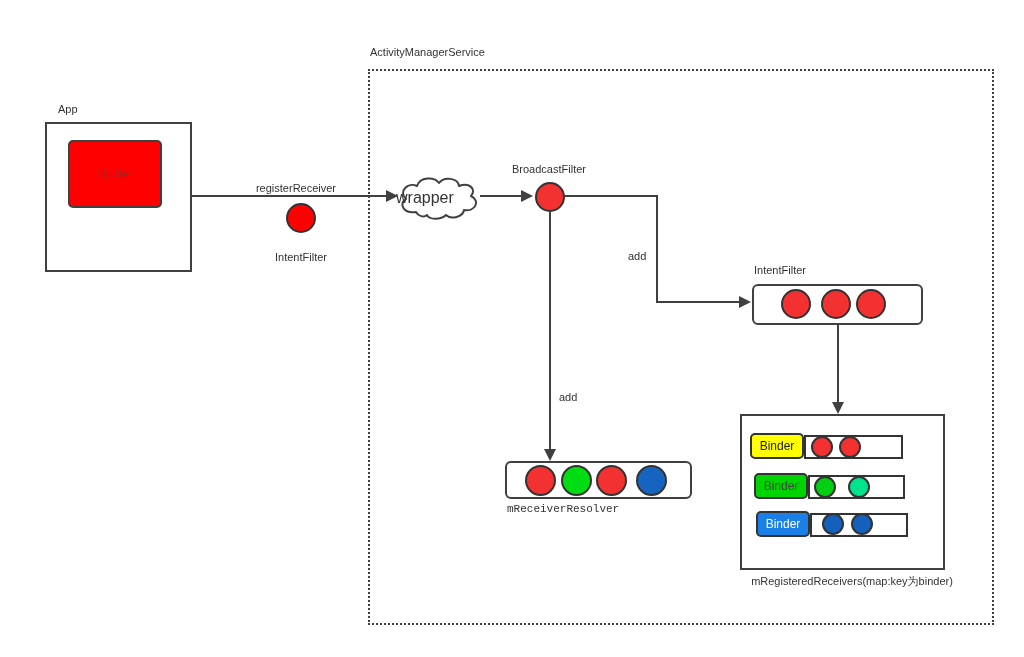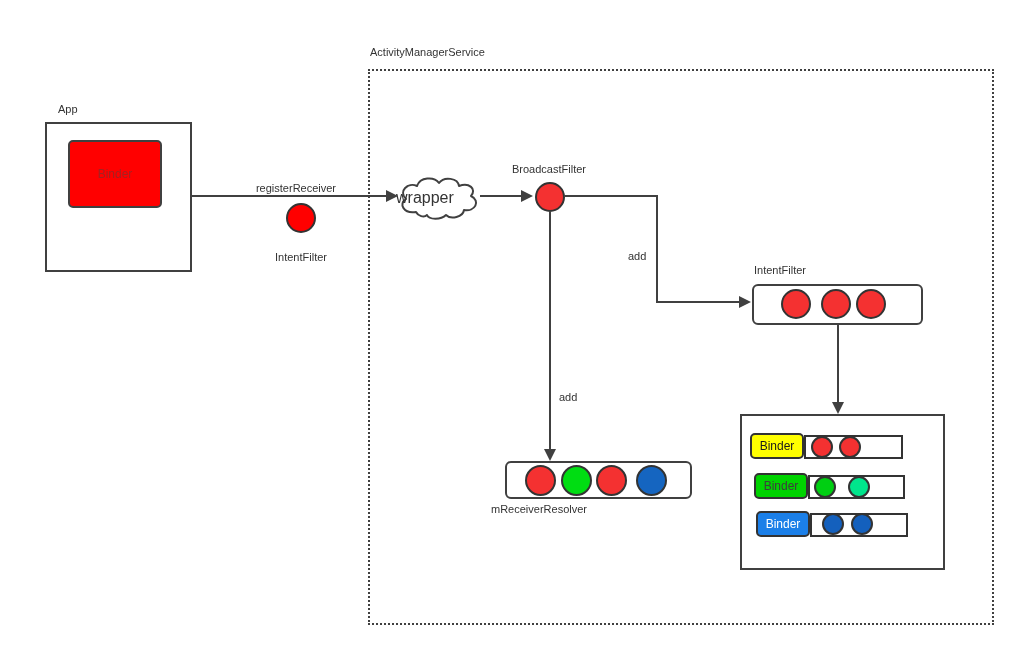--- a/index.html
+++ b/index.html
@@ -111,21 +111,21 @@
   <div class="circ big" style="left: 856px; top: 289px; background: rgb(244, 49, 49);"></div>
 
   <div class="line" style="left:837px; top:324px; width:2px; height:79px;"></div>
   <div class="arrow-down" style="left:832px; top:402px;"></div>
 
   <div class="box rounded" id="resolver-box"></div>
   <div class="circ mid" style="left: 525px; top: 465px; background: rgb(244, 49, 49);"></div>
   <div class="circ mid" style="left: 561px; top: 465px; background: rgb(0, 221, 18);"></div>
   <div class="circ mid" style="left: 596px; top: 465px; background: rgb(244, 49, 49);"></div>
   <div class="circ mid" style="left: 636px; top: 465px; background: rgb(21, 101, 192);"></div>
-  <div class="lbl" style="left:491px; top:503px;">mReceiverResolver</div>
+  <div class="lbl" style="left:507px; top:503px;font-family:Liberation Mono, monospace;">mReceiverResolver</div>
 
   <div class="box" id="registered-box"></div>
 
   <div class="slot" style="left:804px; top:435px; width:99px; height:24px;"></div>
   <div class="chip" style="left: 750px; top: 433px; background: rgb(255, 255, 0); color: rgb(26, 26, 26);">
     <span>Binder</span>
   </div>
   <div class="circ small" style="left: 811px; top: 436px; background: rgb(244, 49, 49);"></div>
   <div class="circ small" style="left: 839px; top: 436px; background: rgb(244, 49, 49);"></div>
 
@@ -136,14 +136,15 @@
   <div class="circ small" style="left: 814px; top: 476px; background: rgb(0, 207, 18);"></div>
   <div class="circ small" style="left: 848px; top: 476px; background: rgb(0, 229, 140);"></div>
 
   <div class="slot" style="left:810px; top:513px; width:98px; height:24px;"></div>
   <div class="chip" style="left: 756px; top: 511px; background: rgb(27, 127, 232); color: rgb(255, 255, 255);">
     <span>Binder</span>
   </div>
   <div class="circ small" style="left: 822px; top: 513px; background: rgb(20, 96, 189);"></div>
   <div class="circ small" style="left: 851px; top: 513px; background: rgb(20, 96, 189);"></div>
 
+  <div class="lbl center" style="left:728px; top:574px; width:248px;">mRegisteredReceivers(map:key为binder)</div>
 
 </div>
 
 </body></html>

